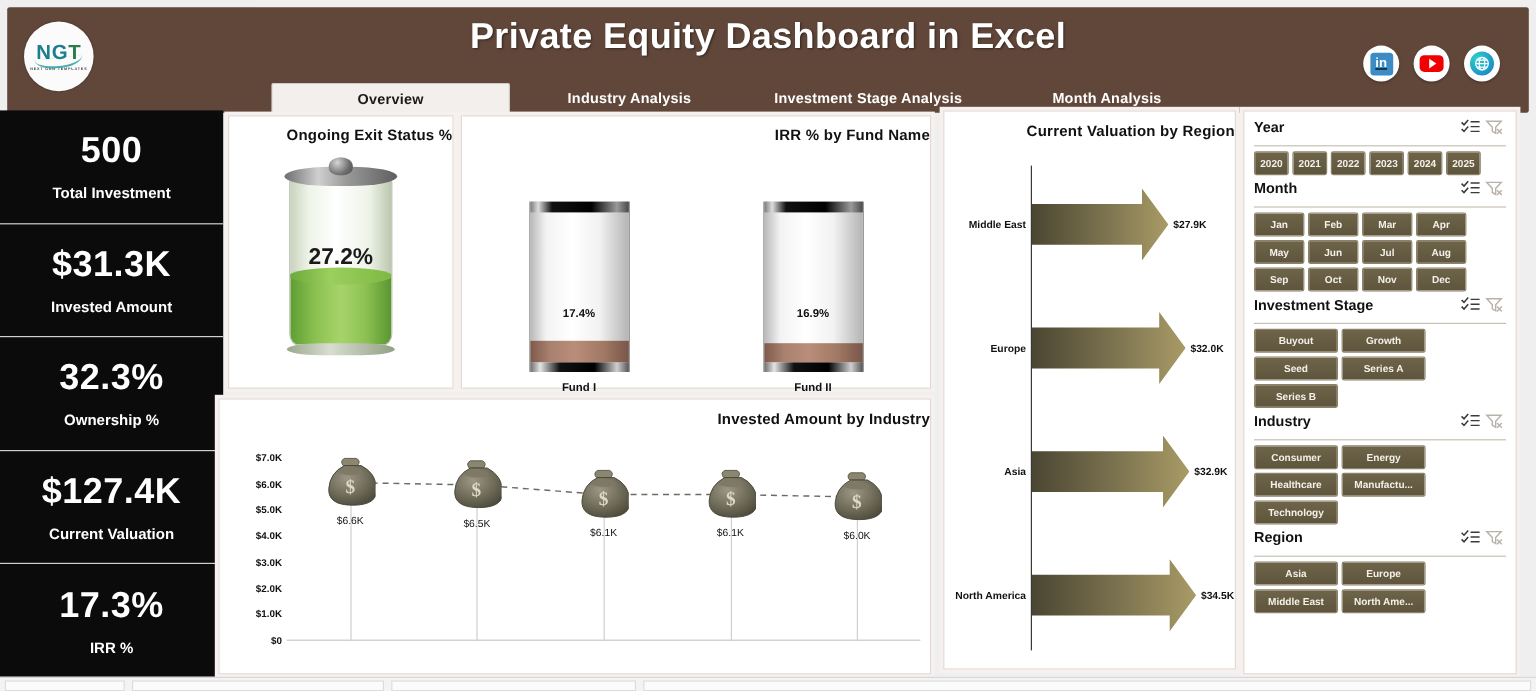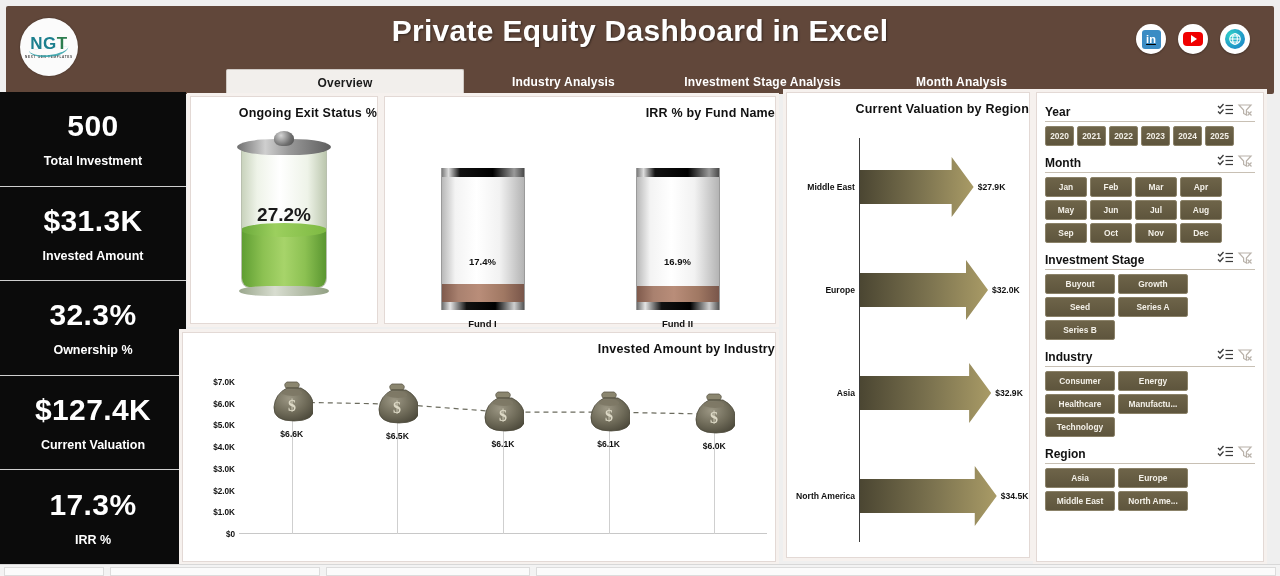--- a/index.html
+++ b/index.html
@@ -32,21 +32,21 @@
     transform: rotate(-6deg); opacity:.85;
   }
 
   .dash-title {
     position: absolute; left: 0; top: 8px; width: 1268px;
     text-align: center; color: #ffffff;
     font-size: 30px; font-weight: bold; letter-spacing: .3px;
     text-shadow: 1px 1px 2px rgba(0,0,0,.45);
   }
 
-  .socials { position: absolute; right: 24px; top: 18px; display: flex; gap: 12px; text-decoration: underline; }
+  .socials { position: absolute; right: 24px; top: 32px; display: flex; gap: 12px; text-decoration: underline; }
   .social {
     width: 30px; height: 30px; border-radius: 50%; background: #fff;
     display: flex; align-items: center; justify-content: center;
     box-shadow: 0 1px 2px rgba(0,0,0,.3);
   }
   .li-box { width: 19px; height: 19px; border-radius: 3px; background: #3b8cc4;
             color: #fff; font-size: 11px; font-weight: bold; line-height: 19px; text-align: center;
             font-family: "Liberation Sans", sans-serif; }
   .yt-box { width: 20px; height: 14px; border-radius: 4px; background: #f00000;
             display: flex; align-items: center; justify-content: center; }
@@ -55,21 +55,21 @@
   .web-box { width: 20px; height: 20px; border-radius: 50%;
              background: radial-gradient(circle at 30% 30%, #2fd0c8, #1878c8);
              display:flex; align-items:center; justify-content:center; color:#fff; font-size:13px; }
 
   
   .tabs { position: absolute; left: 220px; top: 63px; width: 1000px; height: 27px; display: flex; }
   .tab {
     flex: 0 0 auto; height: 27px; line-height: 27px; text-align: center;
     color: #ffffff; font-size: 12px; font-weight: bold; letter-spacing: .2px;
   }
-  .tab.w-ov { width: 238px; }
+  .tab.w-ov { width: 199px; }
   .tab.w-n  { width: 199px; text-align: center; }
   .tab.active {
     background: #f2efec; color: #1a1a1a;
     border: 1px solid #cfc9c4; border-bottom: none;
     border-radius: 2px 2px 0 0;
   }
 
   
   .kpi-col {
     position: absolute; left: 0; top: 92px; width: 186px; height: 472px;
@@ -177,21 +177,21 @@
   .ind-plot { position: absolute; left: 56px; right: 8px; top: 26px; height: 152px; }
   .ind-baseline { position: absolute; left: 0; right: 0; bottom: 0; border-top: 1px solid #c8c8c8; }
   .ind-stem { position: absolute; left: -1px; bottom: 0; width: 1px; background: #cfcfcf; }
   .bag {
     position: absolute; transform: translate(-50%, 50%);
     width: 42px; height: 46px;
   }
   .bag svg { width: 42px; height: 46px; display: block; }
   .ind-val {
     position: absolute; transform: translate(-50%, 0);
-    font-size: 8.6px; font-weight: bold; color: #111; white-space: nowrap;
+    font-size: 8.6px; font-weight: normal; color: #111; white-space: nowrap;
   }
   .ind-cat {
     position: absolute; transform: translateX(-50%); top: 182px;
     font-size: 8.6px; font-weight: bold; color: #111; white-space: nowrap;
   }
   .ind-line { position: absolute; left: 0; top: 0; width: 100%; height: 100%; pointer-events: none; }
 
   
   .reg-area { position: relative; height: 438px; }
   .reg-axis { position: absolute; left: 72px; top: 22px; bottom: 12px; width: 1px; background: #3a3a3a; }
@@ -207,21 +207,21 @@
     font-size: 8.6px; font-weight: bold; color: #111; white-space: nowrap;
   }
 
   
   .slicers {
     position: absolute; left: 1036px; top: 92px; width: 228px; height: 470px;
     background: #ffffff; border: 1px solid #e3d9d5; box-shadow: 0 0 0 3px #f6f1ee;
     padding: 6px 8px;
   }
   .slicer { margin-bottom: 4px; }
-  .slicer-head { display: flex; align-items: flex-end; height: 20px; }
+  .slicer-head { display: flex; align-items: flex-start; height: 20px; }
   .slicer-title { flex: 1; font-size: 12px; font-weight: bold; color: #111; }
   .sl-icon { width: 18px; height: 16px; margin-left: 2px; }
   .sl-icon svg { display: block; }
   .slicer-rule { height: 1px; background: #c8c0b4; margin: 2px 0 4px 0; }
   .slicer-items { display: flex; flex-wrap: wrap; gap: 3px; }
   .sl-btn {
     height: 20px; line-height: 19px; text-align: center;
     background: linear-gradient(to bottom, #6e6449, #5e553d);
     border: 1px solid #8b8269; border-radius: 2px;
     color: #f3f0e8; font-size: 8.4px; font-weight: bold;

